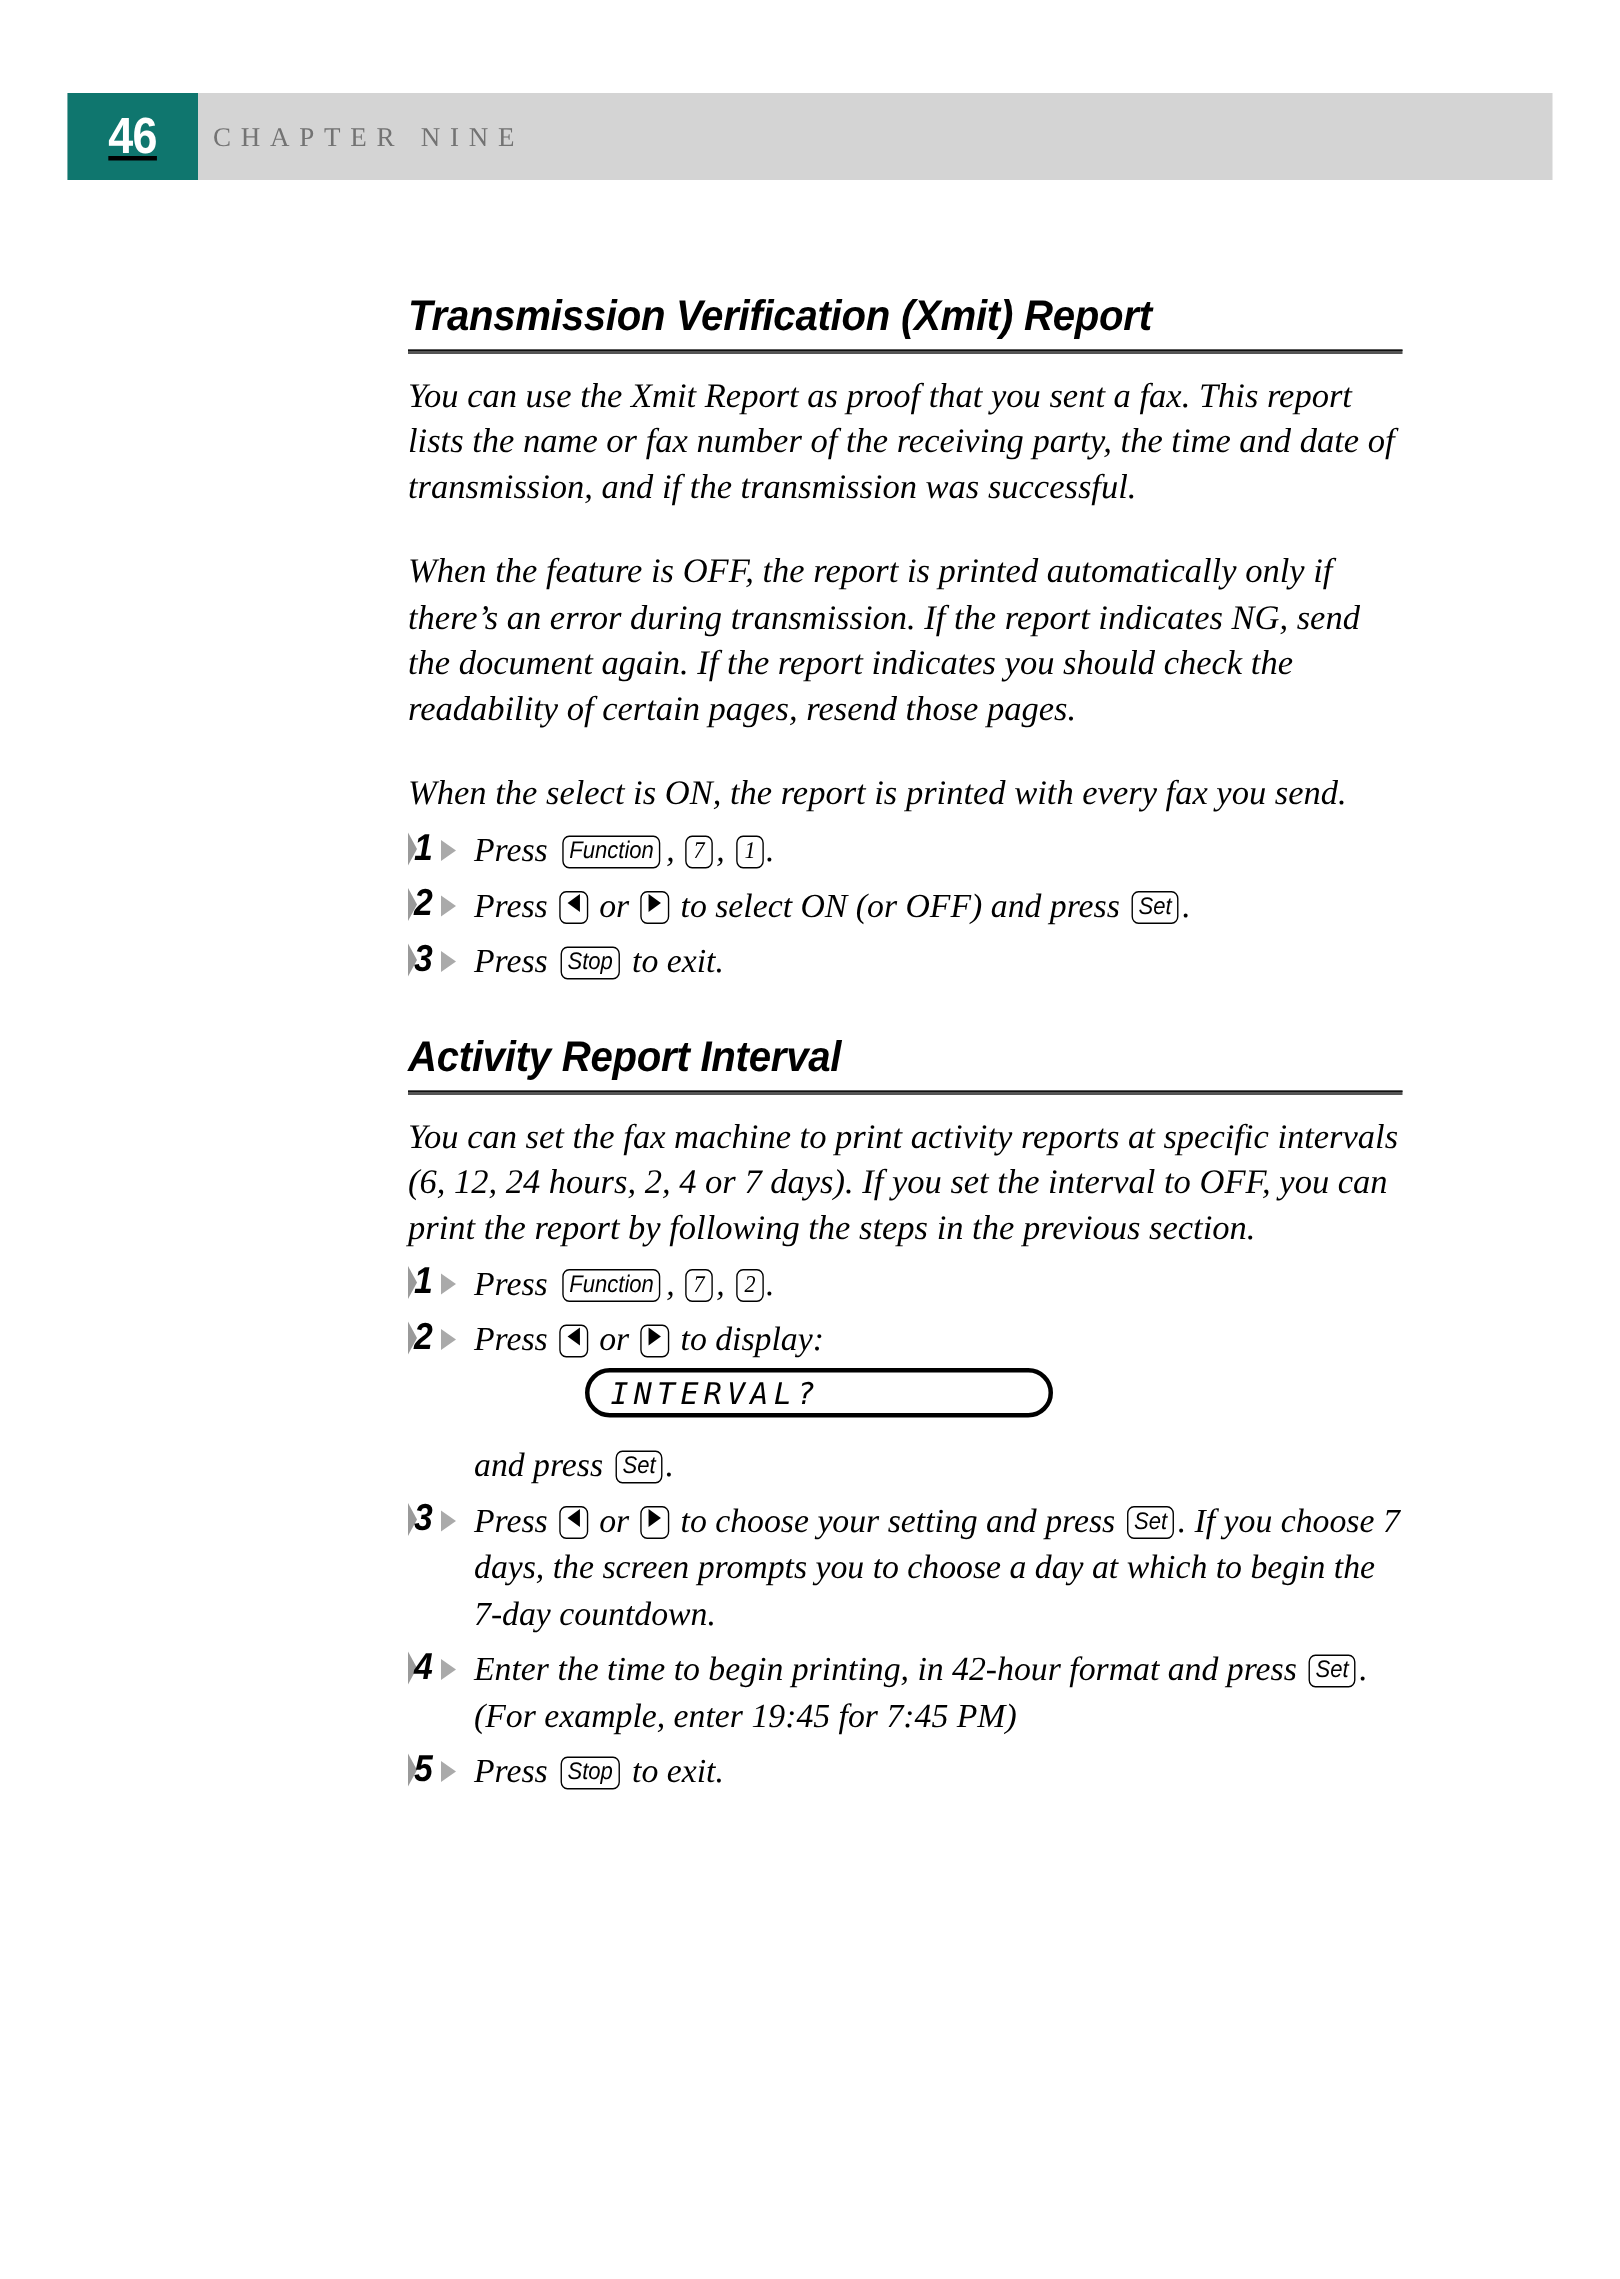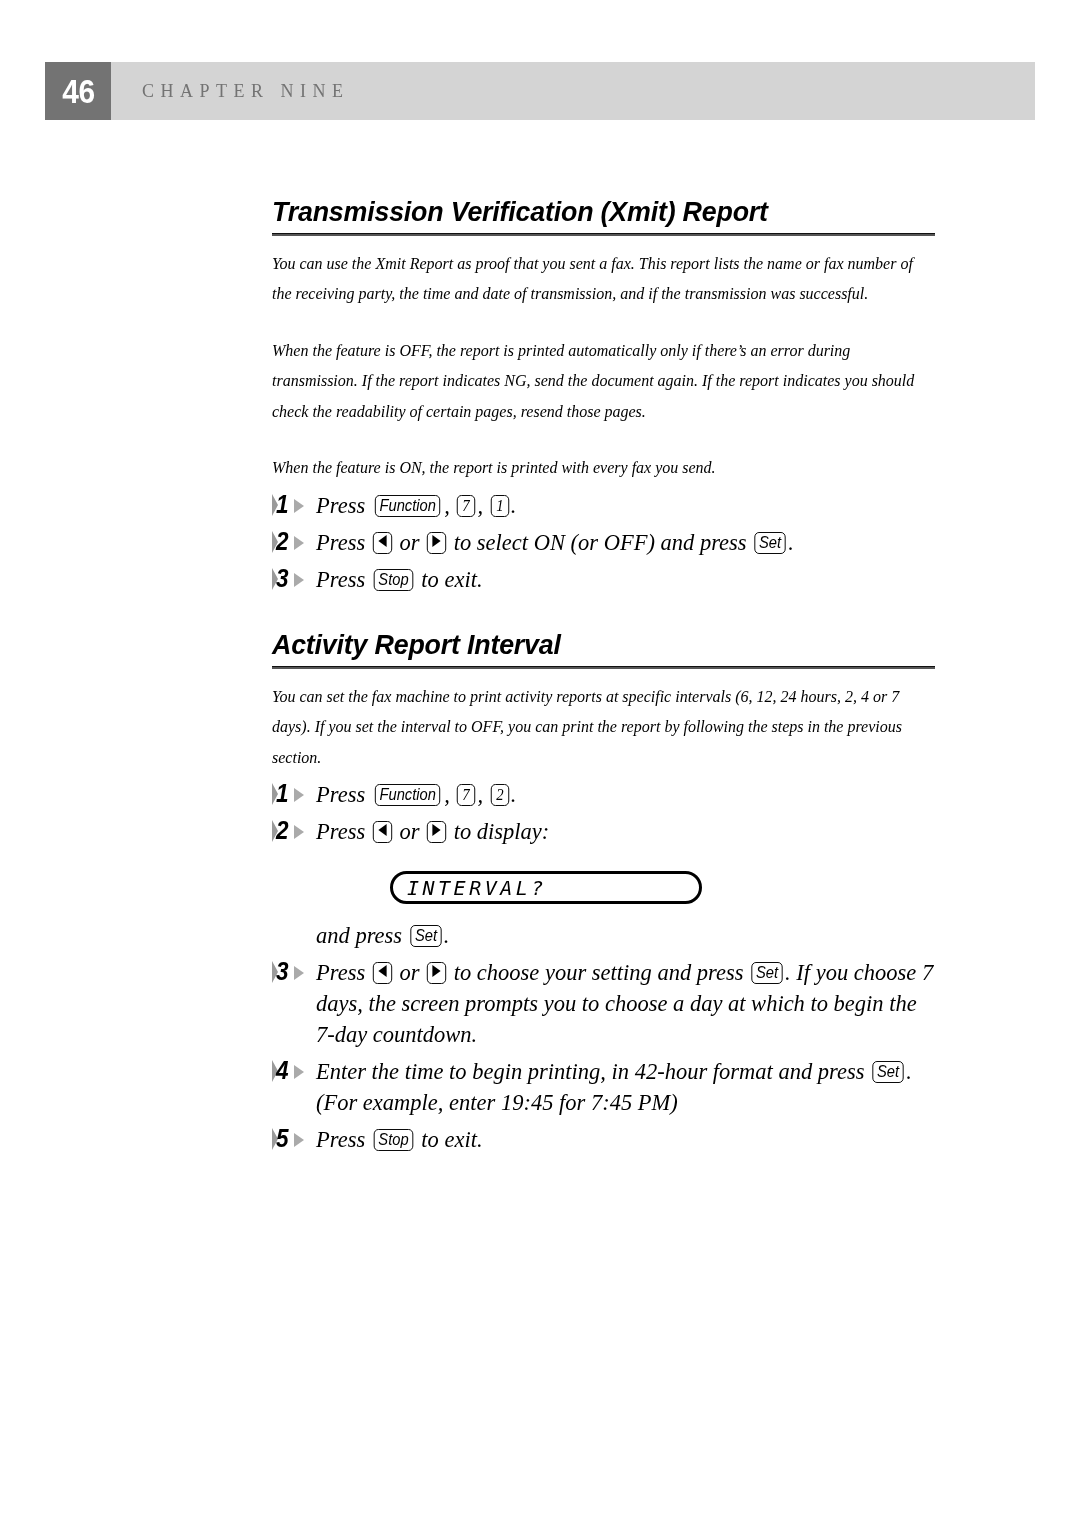--- a/index.html
+++ b/index.html
@@ -29,26 +29,27 @@
     left: 0;
     top: 0;
     width: 990px;
     height: 58px;
     background: #d4d4d4;
   }
   .page-number-box {
     position: absolute;
     left: 0;
     top: 0;
-    width: 66px;
+    width: 87px;
     height: 58px;
-    background: #737373;
+    background: #0f766e;
     display: flex;
     align-items: center;
     justify-content: center;
+    text-decoration: underline;
   }
   .page-number-box .num {
     color: #ffffff;
     font-family: "Liberation Sans Narrow", "Liberation Sans", sans-serif;
     font-weight: bold;
     font-size: 34px;
     line-height: 1;
     letter-spacing: -0.5px;
     transform: scaleX(0.88);
   }
@@ -88,21 +89,21 @@
   .heading-rule {
     margin-top: 5px;
     width: 663px;
     height: 2px;
     background: #555;
     border-top: 1px solid #111;
   }
 
   p.body-text {
     margin: 0;
-    font-size: 16px;
+    font-size: 23px;
     line-height: 30.5px;
     text-align: left;
     color: #000;
   }
 
   .gap-sm { height: 13px; }
   .gap-md { height: 26px; }
   .gap-lg { height: 34px; }
 
   
@@ -198,21 +199,21 @@
   }
   .key.arrow .tri.right {
     border-top: 6px solid transparent;
     border-bottom: 6px solid transparent;
     border-left: 9px solid #000;
   }
 
   
   .lcd-wrap {
     padding-left: 118px;
-    margin-top: 24px;
+    margin-top: 4px;
     margin-bottom: 16px;
   }
   .lcd {
     width: 312px;
     height: 33px;
     border: 3px solid #000;
     border-radius: 17px;
     background: #fff;
     display: flex;
     align-items: center;
@@ -241,21 +242,21 @@
 <div class="content">
 
   <h2 class="section-heading">Transmission Verification (Xmit) Report</h2>
   <div class="heading-rule"></div>
   <div class="gap-sm"></div>
 
   <p class="body-text">You can use the Xmit Report as proof that you sent a fax.  This report lists the name or fax number of the receiving party, the time and date of transmission, and if the transmission was successful.</p>
   <div class="gap-md"></div>
   <p class="body-text">When the feature is OFF, the report is printed automatically only if there’s an error during transmission.  If the report indicates NG, send the document again.  If the report indicates you should check the readability of certain pages, resend those pages.</p>
   <div class="gap-md"></div>
-  <p class="body-text">When the feature is ON, the report is printed with every fax you send.</p>
+  <p class="body-text">When the select is ON, the report is printed with every fax you send.</p>
 
   <div class="step">
     <span class="step-marker">
       <span class="wedge-left"></span>
       <span class="numeral">1</span>
       <span class="wedge-right"></span>
     </span>
     <span class="step-text"><span>Press </span><span class="key">Function</span>, <span class="key num">7</span>, <span class="key num">1</span><span>.</span></span>
   </div>
 

